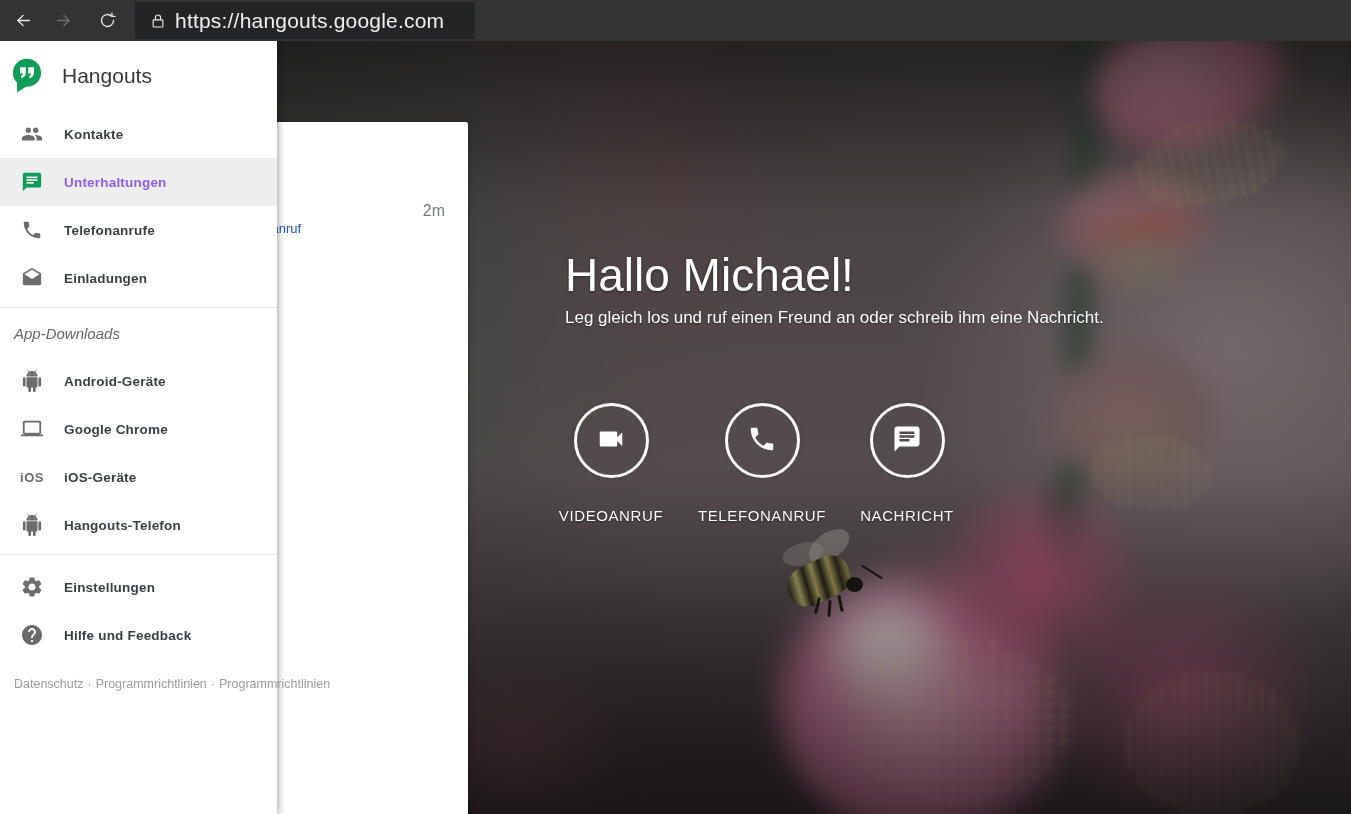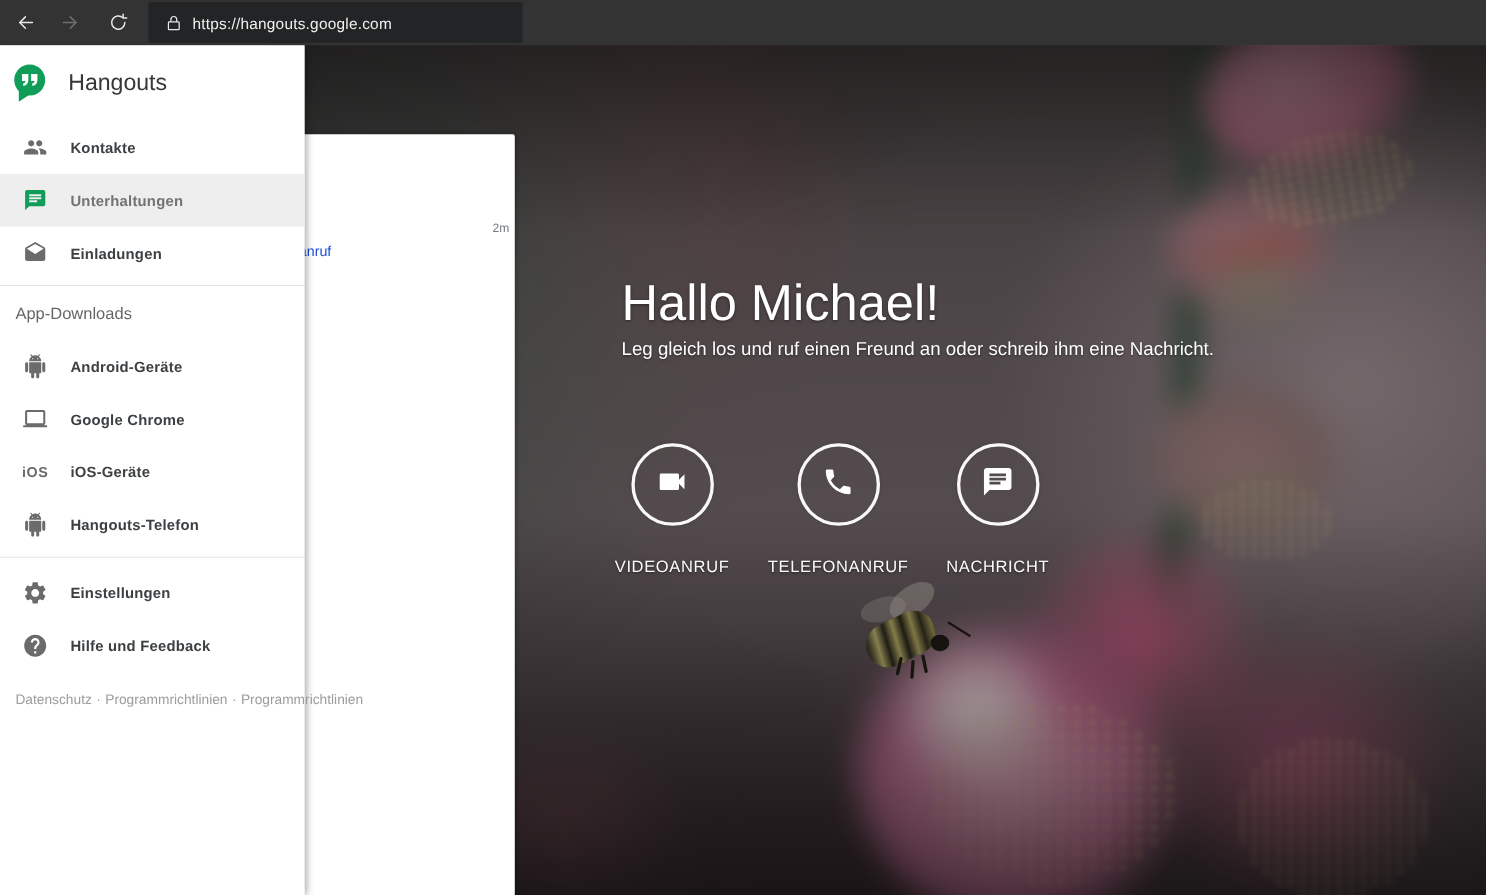--- a/index.html
+++ b/index.html
@@ -10,21 +10,21 @@
   
   .browser-bar { position:absolute; left:0; top:0; width:1351px; height:41px;
                  background:#333334; z-index:50; display:flex; align-items:center; }
   .nav-btn { width:34px; height:34px; display:flex; align-items:center; justify-content:center;
              color:#e9e9e9; margin-left:6px; }
   .nav-btn.disabled { color:#6f7071; }
   .nav-btn svg { width:19px; height:19px; }
   .addr-field { position:absolute; left:135px; top:2px; width:340px; height:37px;
                 background:#232425; display:flex; align-items:center; color:#ededed; }
   .addr-lock { width:18px; height:18px; margin:0 8px 0 14px; color:#e9e9e9; }
-  .addr-url { font-size:14px; letter-spacing:.2px; color:#f0f0f0; }
+  .addr-url { font-size:21px; letter-spacing:.2px; color:#f0f0f0; }
 
   
   .photo { position:absolute; left:246px; top:41px; width:1105px; height:773px; overflow:hidden;
            background:#565052; z-index:1; }
   .photo .blur-layer { position:absolute; inset:-24px; filter:blur(13px); }
   .bg-base { position:absolute; inset:0;
     background:
       radial-gradient(ellipse 480px 420px at 1010px 330px, rgba(142,126,130,.95) 0%, rgba(142,126,130,0) 68%),
       radial-gradient(ellipse 540px 470px at 110px 250px, rgba(73,87,80,.95) 0%, rgba(73,87,80,0) 70%),
       radial-gradient(ellipse 240px 430px at 330px 180px, rgba(108,72,74,.55) 0%, rgba(108,72,74,0) 70%),
@@ -89,38 +89,38 @@
       radial-gradient(ellipse at 68% 45%, rgba(0,0,0,0) 42%, rgba(10,8,9,.34) 100%),
       linear-gradient(180deg, rgba(22,20,20,.60) 0%, rgba(42,37,39,.26) 22%,
                       rgba(36,32,33,.20) 55%, rgba(20,17,18,.40) 85%, rgba(12,10,11,.55) 100%); }
 
   
   .conv-panel { position:absolute; left:246px; top:122px; width:222px; height:692px;
                 background:#fff; z-index:5; border-radius:0 2px 0 0;
                 box-shadow:0 1px 5px rgba(0,0,0,.45); overflow:hidden; }
   .conv-header-frag { position:absolute; left:1px; top:22px; font-size:14.5px; color:#5f6368; }
   .conv-item { position:absolute; left:0; top:66px; width:222px; height:70px; }
-  .conv-time { position:absolute; right:5px; top:80px; font-size:11px; color:#75797e; }
+  .conv-time { position:absolute; right:23px; top:80px; font-size:16px; color:#75797e; }
   .conv-snippet-frag { position:absolute; left:1px; top:99px; font-size:13px; color:#1d4ed8; }
 
   
   .sidebar { position:absolute; left:0; top:41px; width:277px; height:773px; background:#fff;
              z-index:20; box-shadow:2px 0 6px rgba(0,0,0,.32); }
   .side-header { height:69px; display:flex; align-items:center; }
   .logo { width:34px; height:38px; margin-left:10px; }
   .app-title { font-size:21px; color:#373737; margin-left:18px; }
   .side-row { height:48px; display:flex; align-items:center; cursor:pointer; }
   .side-row .ic { width:64px; display:flex; justify-content:center; color:#6b6b6b; }
   .side-row .ic svg { width:22px; height:22px; }
   .side-row .lbl { font-size:13.5px; font-weight:700; color:#3c4043; letter-spacing:.2px; }
   .side-row.selected { background:#eeeeee; }
-  .side-row.selected .lbl { color:#737373; }
+  .side-row.selected .lbl { color:#8b5cf6; }
   .side-row.selected .ic { color:#0f9d58; }
   .divider { border-top:1px solid #e5e5e5; margin-top:5px; }
-  .section-title { font-size:15px; color:#666; padding:17px 0 15px 14px; }
+  .section-title { font-size:15px; color:#666; padding:17px 0 15px 14px;font-style:italic; }
   .ios-txt { font-size:13px; font-weight:700; color:#6b6b6b; letter-spacing:.5px; }
   .settings-block { margin-top:8px; }
   .settings-block .ic svg { width:24px; height:24px; }
   .side-footer { margin:16px 30px 0 14px; font-size:12.5px; color:#9c9c9c; line-height:1.45; }
   .side-footer a { color:#9c9c9c; text-decoration:none; cursor:pointer;margin-top:24px; }
   .dotsep { padding:0 4px; }
   .nw { white-space:nowrap; }
 
   
   .hero { position:absolute; left:0; top:0; width:1351px; height:814px; z-index:6; pointer-events:none; }
@@ -244,20 +244,28 @@
         </span>
         <span class="lbl">Kontakte</span>
       </div>
       <div class="side-row selected">
         <span class="ic">
           <svg viewBox="0 0 24 24">
               <path fill="currentColor" d="M20 2H4c-1.1 0-2 .9-2 2v18l4-4h14c1.1 0 2-.9 2-2V4c0-1.1-.9-2-2-2zm-6 12H6v-2h8v2zm4-3H6V9h12v2zm0-3H6V6h12v2z"></path>
             </svg>
         </span>
         <span class="lbl">Unterhaltungen</span>
+      </div>
+      <div class="side-row">
+        <span class="ic">
+          <svg viewBox="0 0 24 24">
+              <path fill="currentColor" d="M6.62 10.79c1.44 2.83 3.76 5.14 6.59 6.59l2.2-2.2c.27-.27.67-.36 1.02-.24 1.12.37 2.33.57 3.57.57.55 0 1 .45 1 1V20c0 .55-.45 1-1 1-9.39 0-17-7.61-17-17 0-.55.45-1 1-1h3.5c.55 0 1 .45 1 1 0 1.25.2 2.45.57 3.57.11.35.03.74-.25 1.02l-2.2 2.2z"></path>
+            </svg>
+        </span>
+        <span class="lbl">Telefonanrufe</span>
       </div>
       <div class="side-row">
         <span class="ic">
           <svg viewBox="0 0 24 24">
               <path fill="currentColor" d="M21.99 8c0-.72-.37-1.35-.94-1.7L12 1 2.95 6.3C2.38 6.65 2 7.28 2 8v10c0 1.1.9 2 2 2h16c1.1 0 2-.9 2-2l-.01-10zM12 13L3.74 7.84 12 3l8.26 4.84L12 13z"></path>
             </svg>
         </span>
         <span class="lbl">Einladungen</span>
       </div>
     </div>

